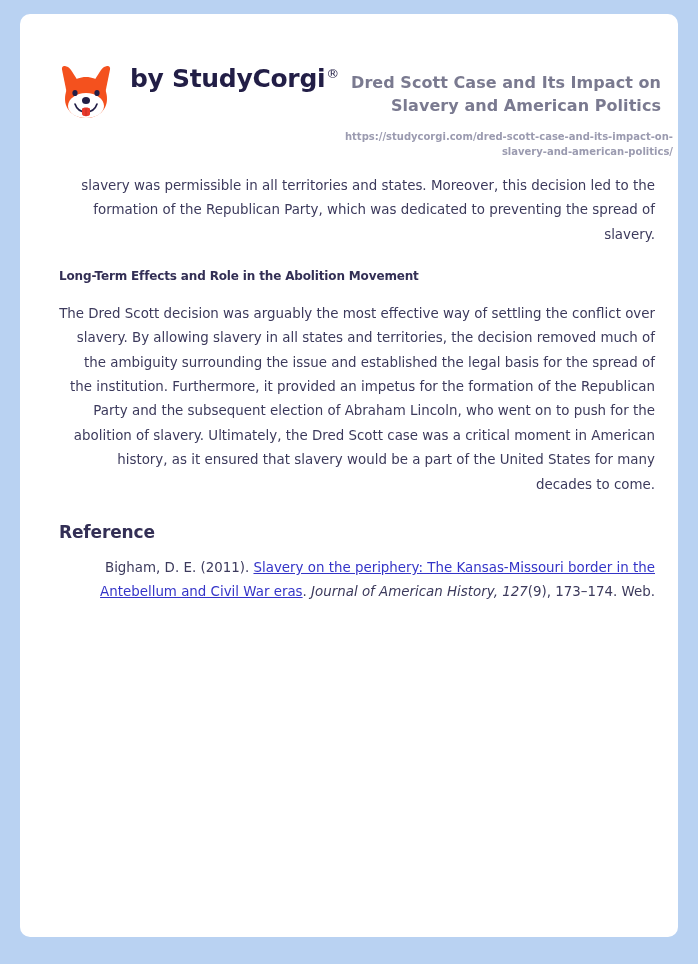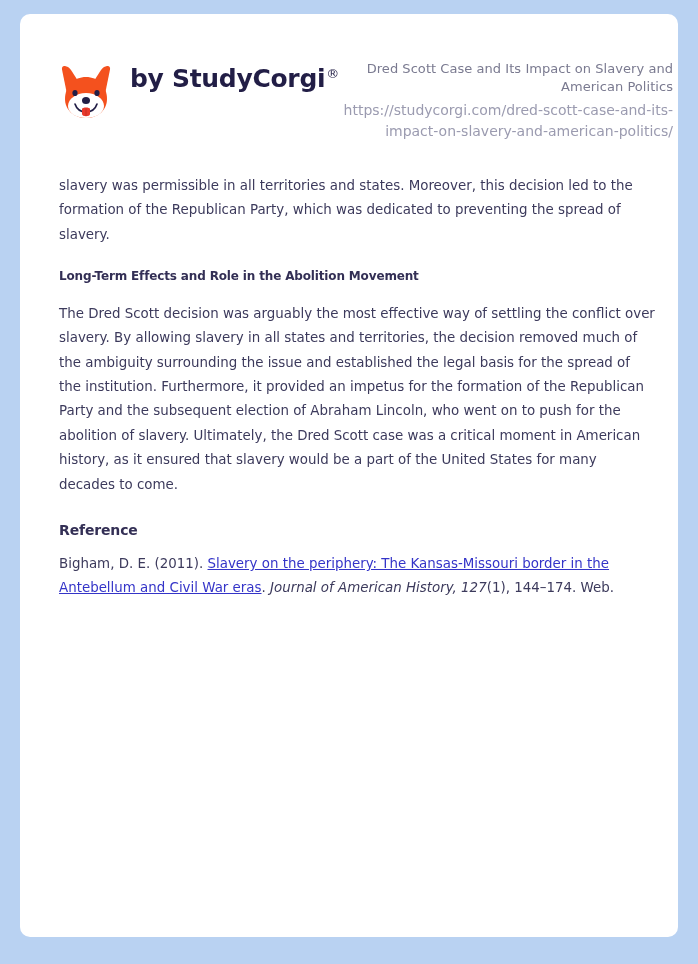--- a/index.html
+++ b/index.html
@@ -74,73 +74,73 @@
   }
 
   .header-meta {
     flex: 0 1 auto;
     text-align: right;
     max-width: 352px;
     padding-right: 3px;
   }
 
   .header-title {
-    font-size: 13px;
-    font-weight: 400;
+    font-size: 16px;
+    font-weight: 700;
     color: #7a7a90;
     line-height: 1.42;
     letter-spacing: 0.05px;
-    margin: 0;
+    margin: 12px;
   }
 
   .header-url {
-    font-size: 14px;
-    font-weight: 400;
+    font-size: 10px;
+    font-weight: 700;
     color: #9b9bb0;
     line-height: 1.5;
     margin: 3px 0 0 0;
     word-break: break-word;
   }
 
   
   .article {
     position: absolute;
     left: 39px;
     top: 160px;
     width: 596px;
     color: #3c3a5c;
   }
 
   .article p {
     font-size: 13.4px;
     line-height: 1.82;
     color: #3c3a5c;
     margin: 0 0 0 0;
-    text-align: left;
+    text-align: right;
   }
 
   .para-intro {
     margin-bottom: 22px !important;
   }
 
   .section-heading {
     font-size: 12px;
     font-weight: 700;
     color: #332f55;
     line-height: 1.3;
     margin: 0 0 17px 0;
     letter-spacing: -0.15px;
   }
 
   .para-body {
     margin-bottom: 24px !important;
   }
 
   .ref-heading {
-    font-size: 14px;
+    font-size: 17px;
     font-weight: 700;
     color: #332f55;
     line-height: 1.3;
     margin: 0 0 13px 0;
     letter-spacing: -0.15px;
   }
 
   .citation {
     font-size: 12.4px;
     line-height: 1.95;
@@ -199,17 +199,17 @@
   <div class="article">
 
     <p class="para-intro">slavery was permissible in all territories and states. Moreover, this decision led to the formation of the Republican Party, which was dedicated to preventing the spread of slavery.</p>
 
     <h2 class="section-heading">Long-Term Effects and Role in the Abolition Movement</h2>
 
     <p class="para-body">The Dred Scott decision was arguably the most effective way of settling the conflict over slavery. By allowing slavery in all states and territories, the decision removed much of the ambiguity surrounding the issue and established the legal basis for the spread of the institution. Furthermore, it provided an impetus for the formation of the Republican Party and the subsequent election of Abraham Lincoln, who went on to push for the abolition of slavery. Ultimately, the Dred Scott case was a critical moment in American history, as it ensured that slavery would be a part of the United States for many decades to come.</p>
 
     <h2 class="ref-heading">Reference</h2>
 
-    <p class="citation"><span>Bigham, D. E. (2011). </span><a href="#">Slavery on the periphery: The Kansas-Missouri border in the Antebellum and Civil War eras</a><span>. </span><span class="italic">Journal of American History, 127</span><span>(1), 144–174. Web.</span></p>
+    <p class="citation"><span>Bigham, D. E. (2011). </span><a href="#">Slavery on the periphery: The Kansas-Missouri border in the Antebellum and Civil War eras</a><span>. </span><span class="italic">Journal of American History, 127</span><span>(9), 173–174. Web.</span></p>
 
   </div>
 
 </div>
 
 </body></html>

